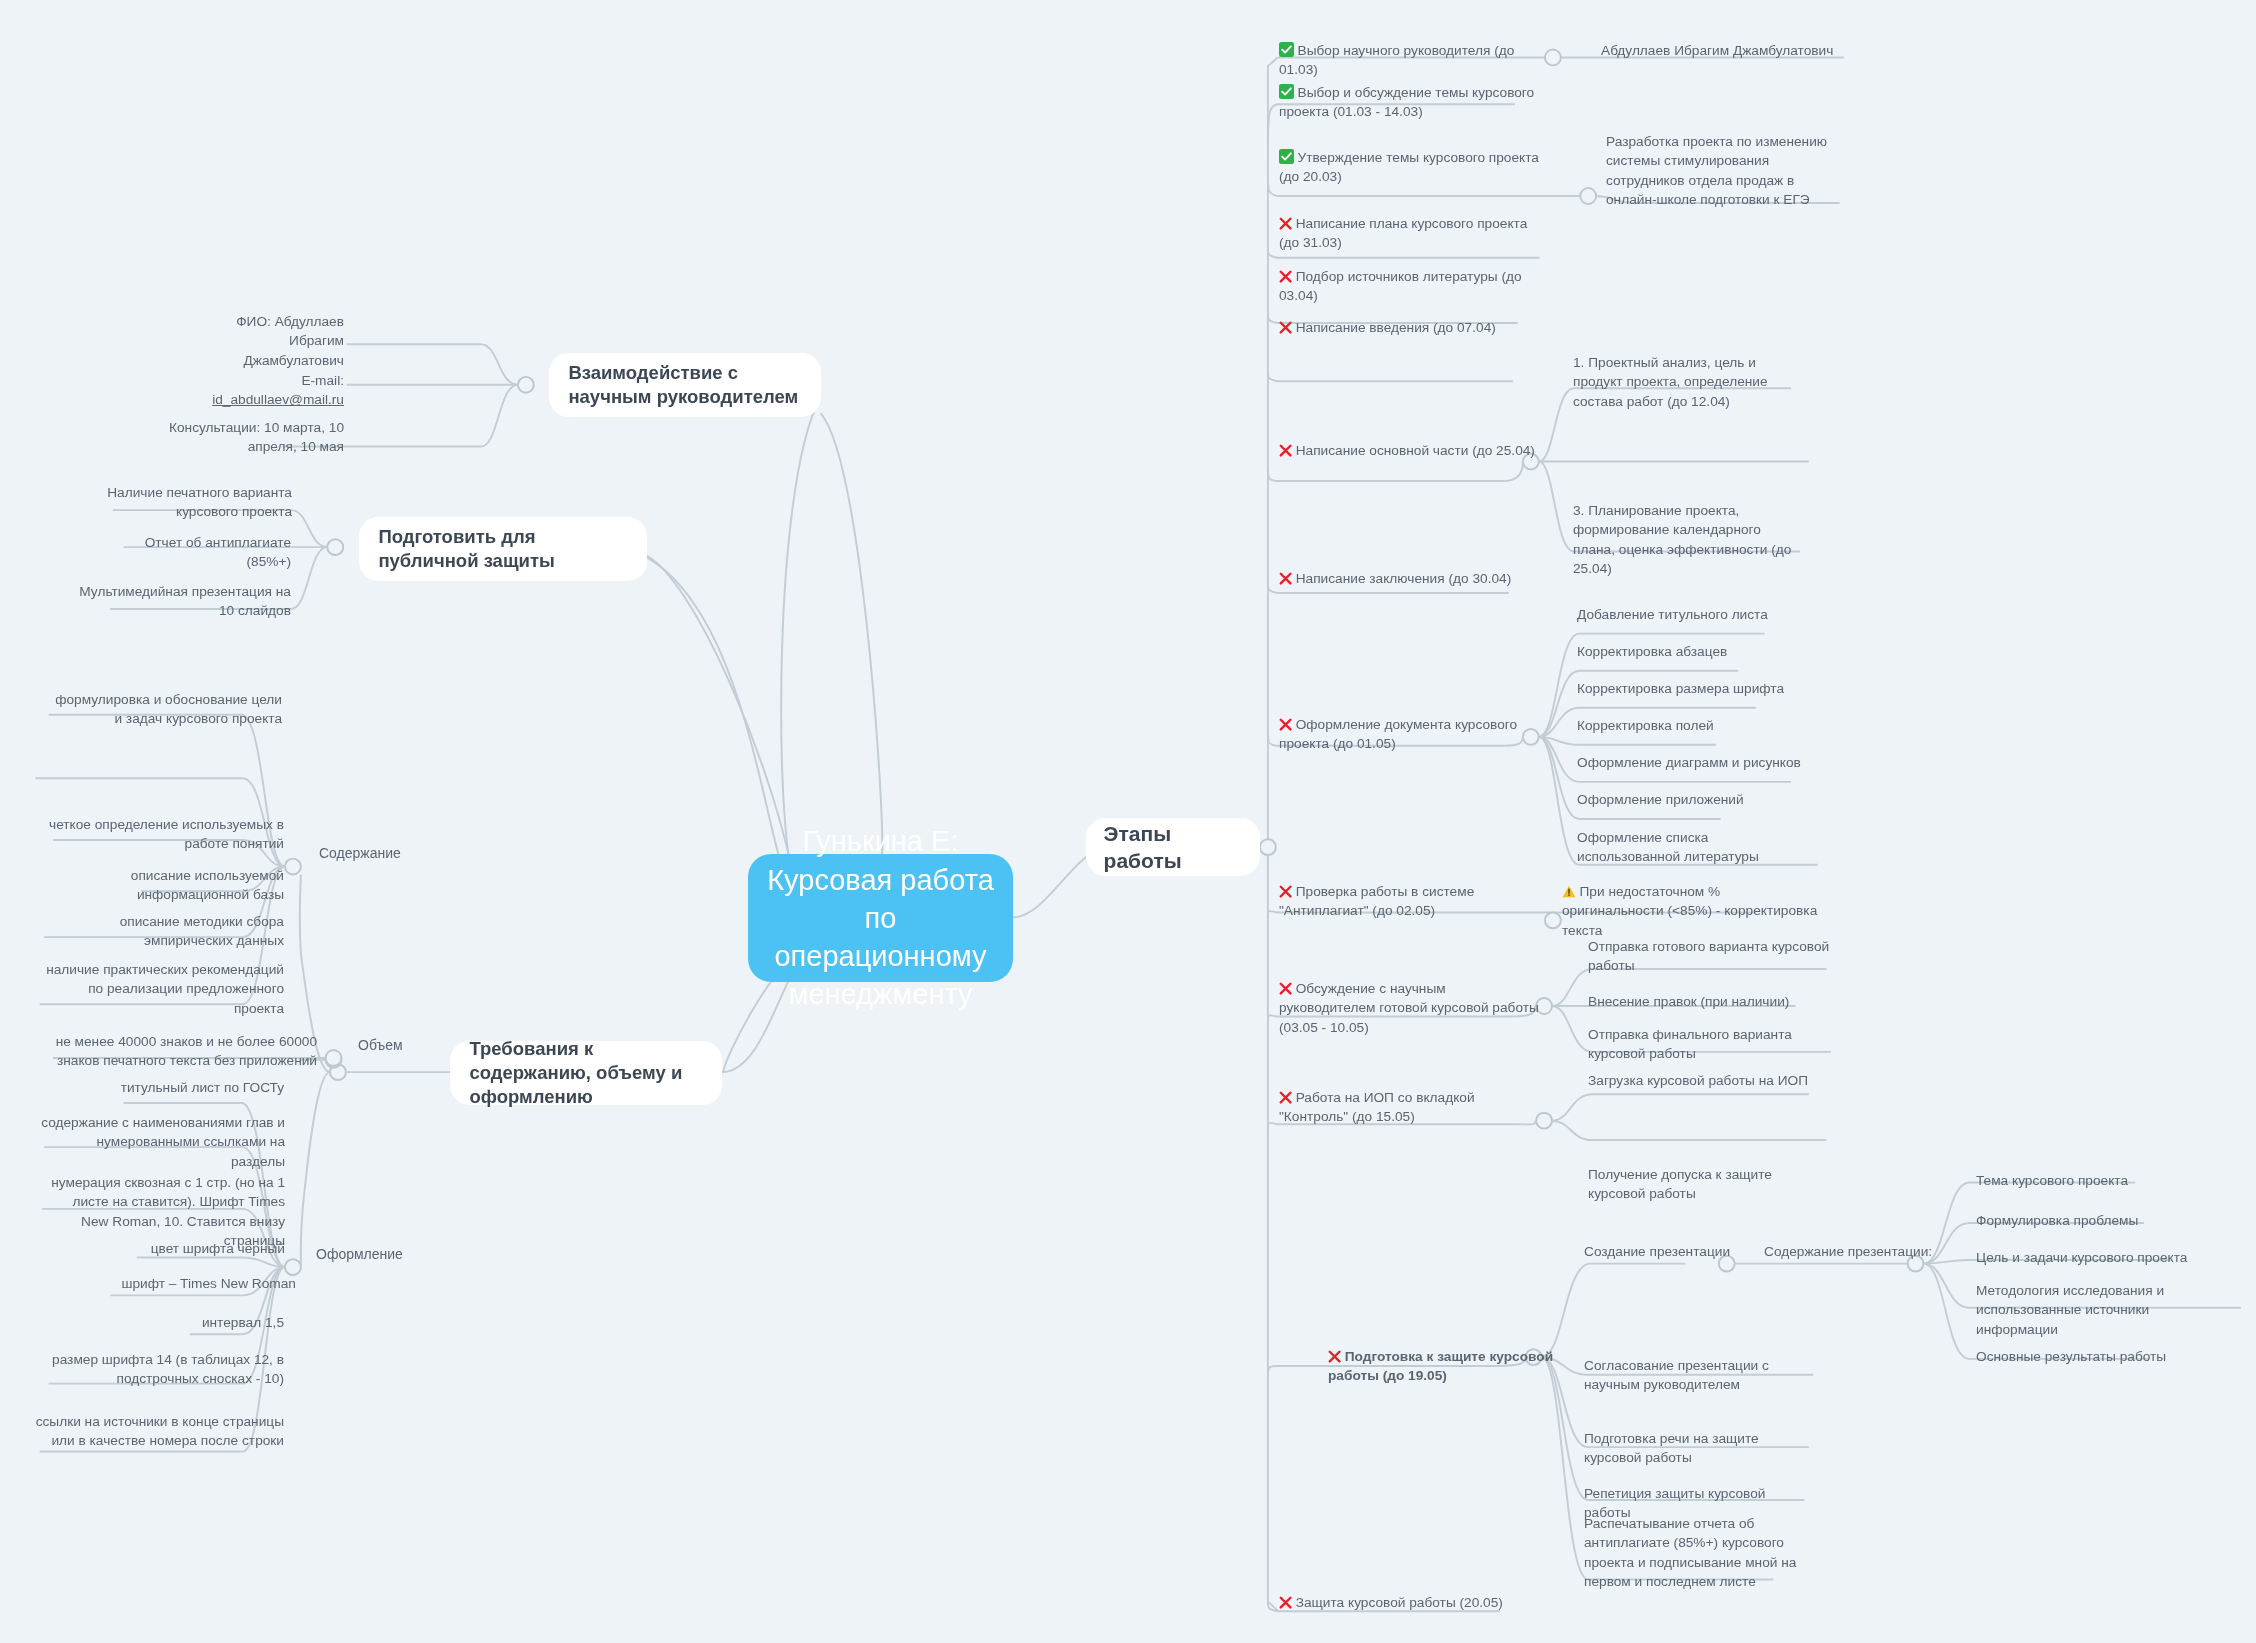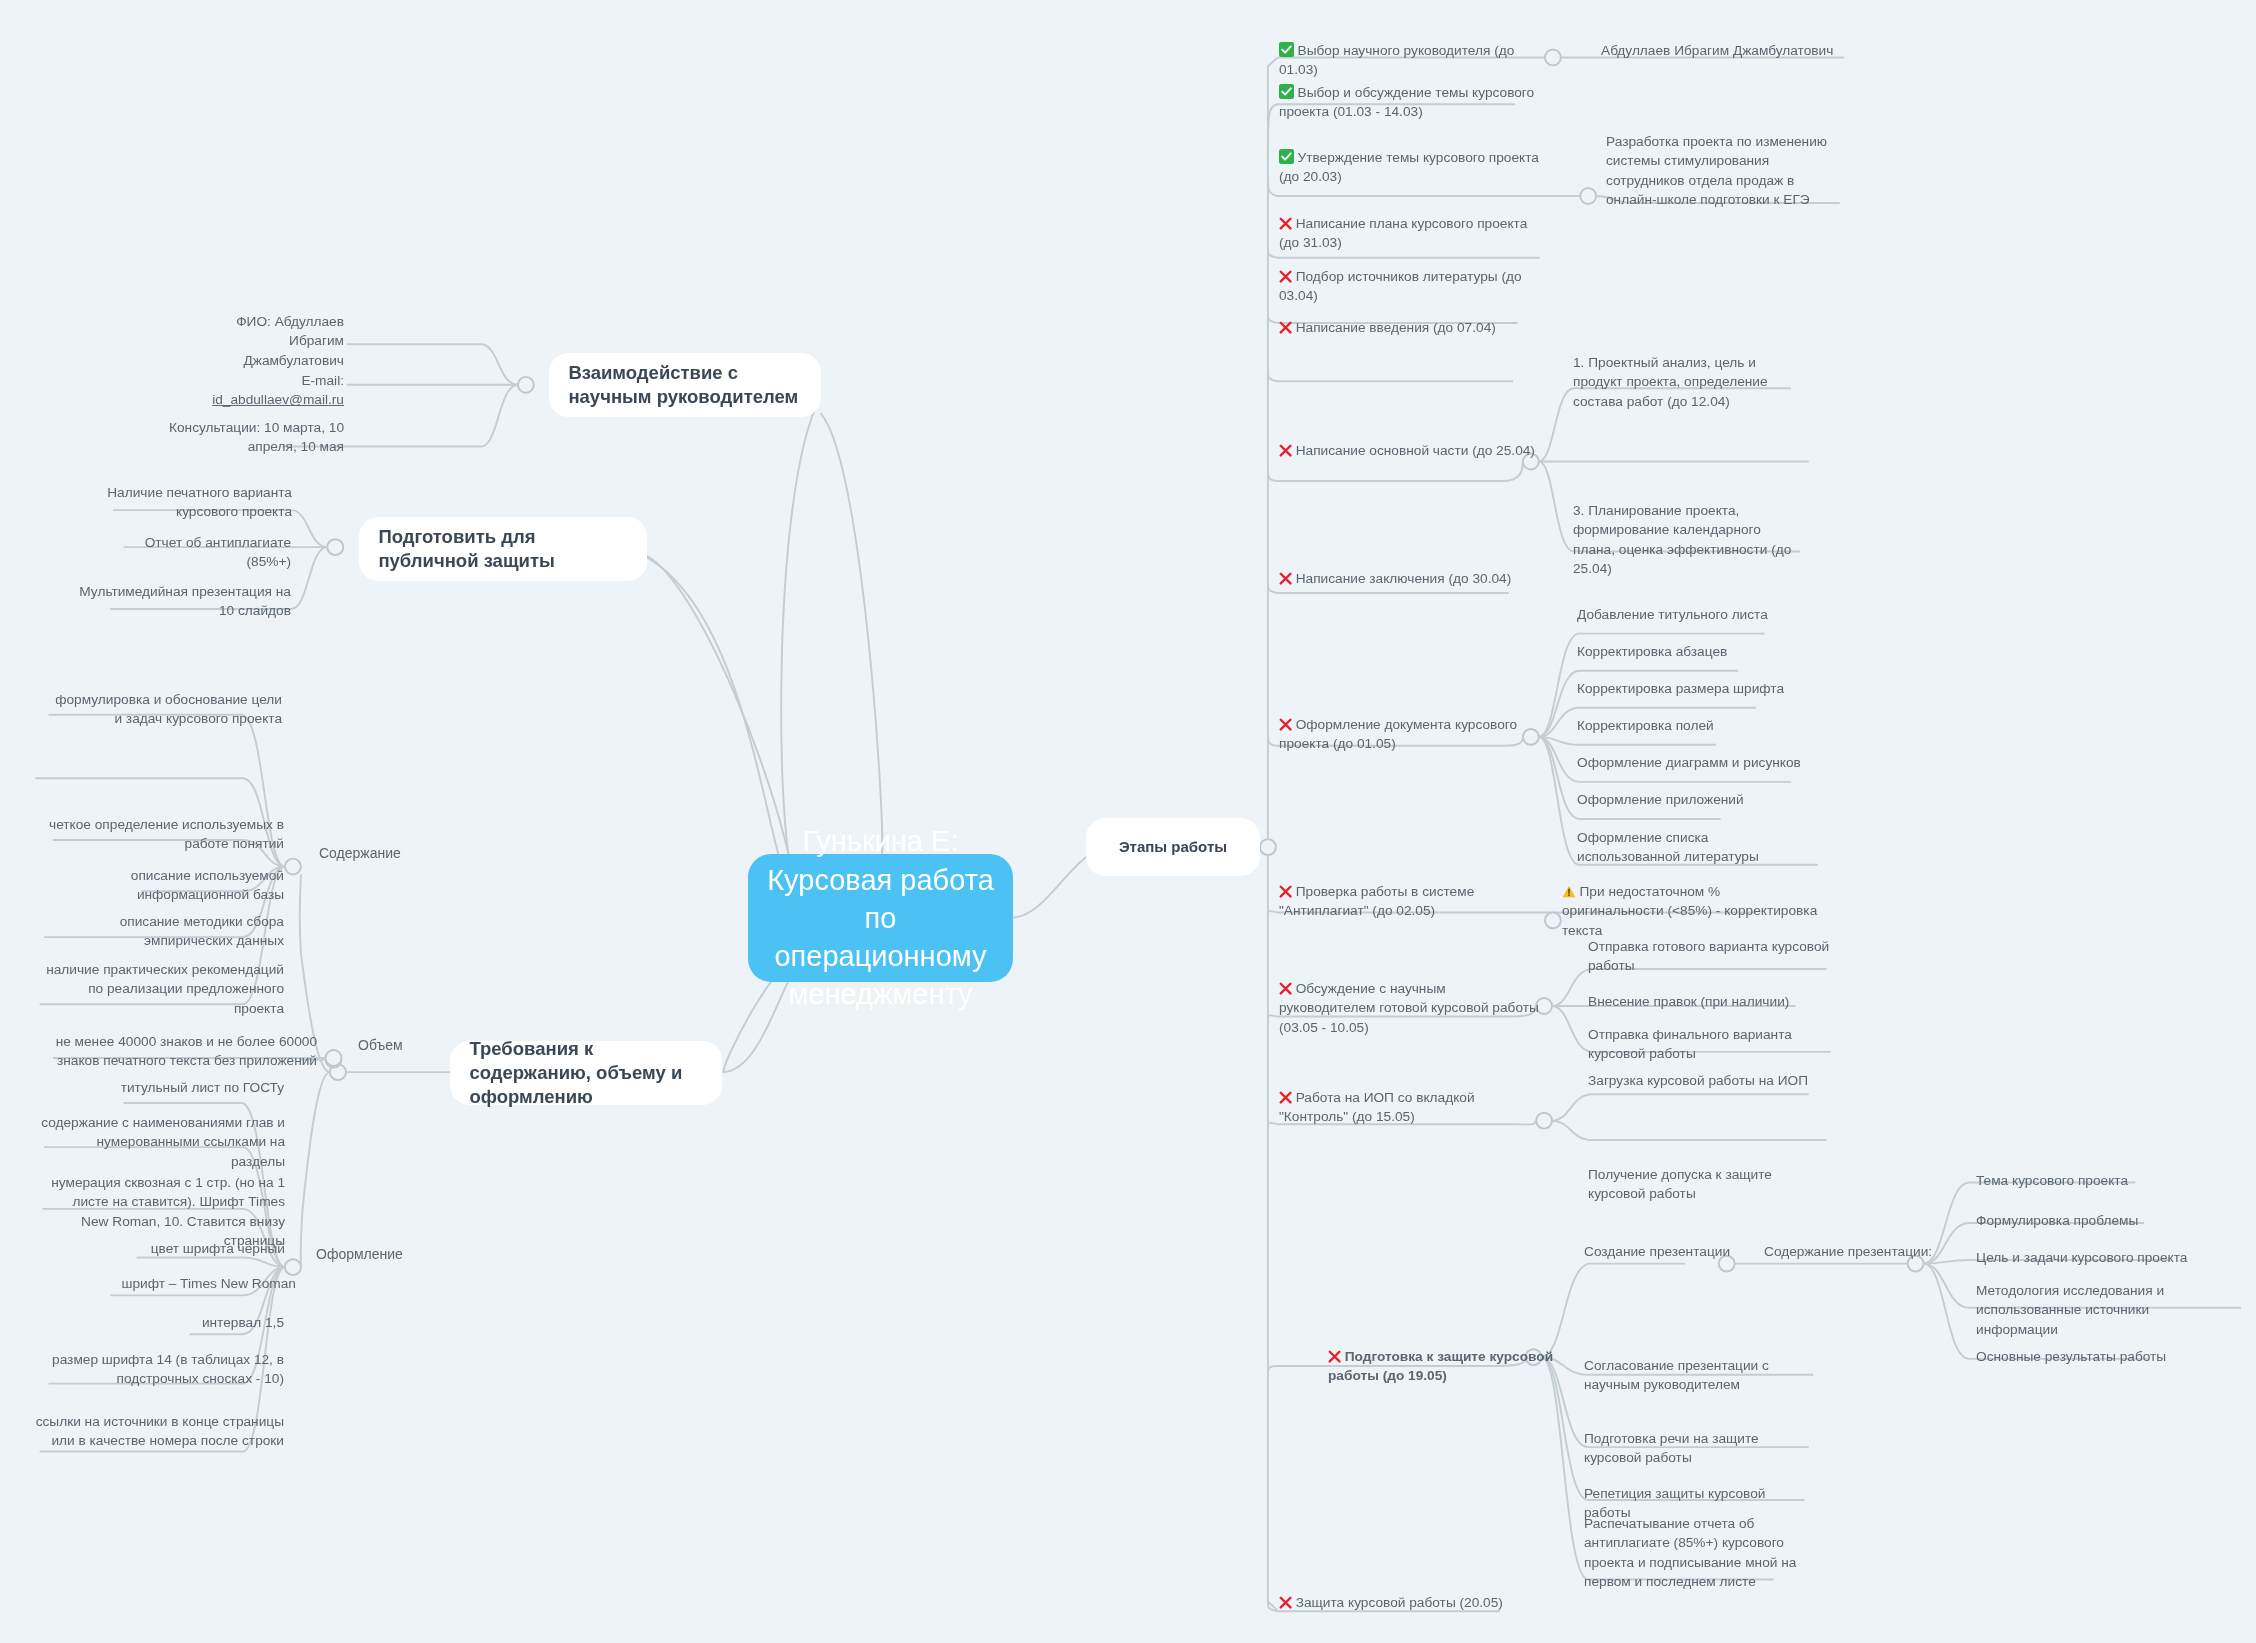--- a/index.html
+++ b/index.html
@@ -27,21 +27,21 @@
     padding:26px 16px;
   }
   
   .pill{
     background:#ffffff;border-radius:19.4px;
     color:#3b4754;font-weight:bold;
     display:flex;align-items:center;
     padding:12.4px 19.4px;
     font-size:18.5px;line-height:1.3;
   }
-  .pill.small{font-size:15px;padding:8.8px 17.6px;}
+  .pill.small{font-size:21px;padding:8.8px 17.6px;}
 
   
   .leaf{
     color:#5b6570;font-size:13.7px;line-height:1.42;
   }
   .label{color:#5b6570;font-size:14px;}
 
   .lt{text-align:left;}
   .rt{text-align:right;}
 

